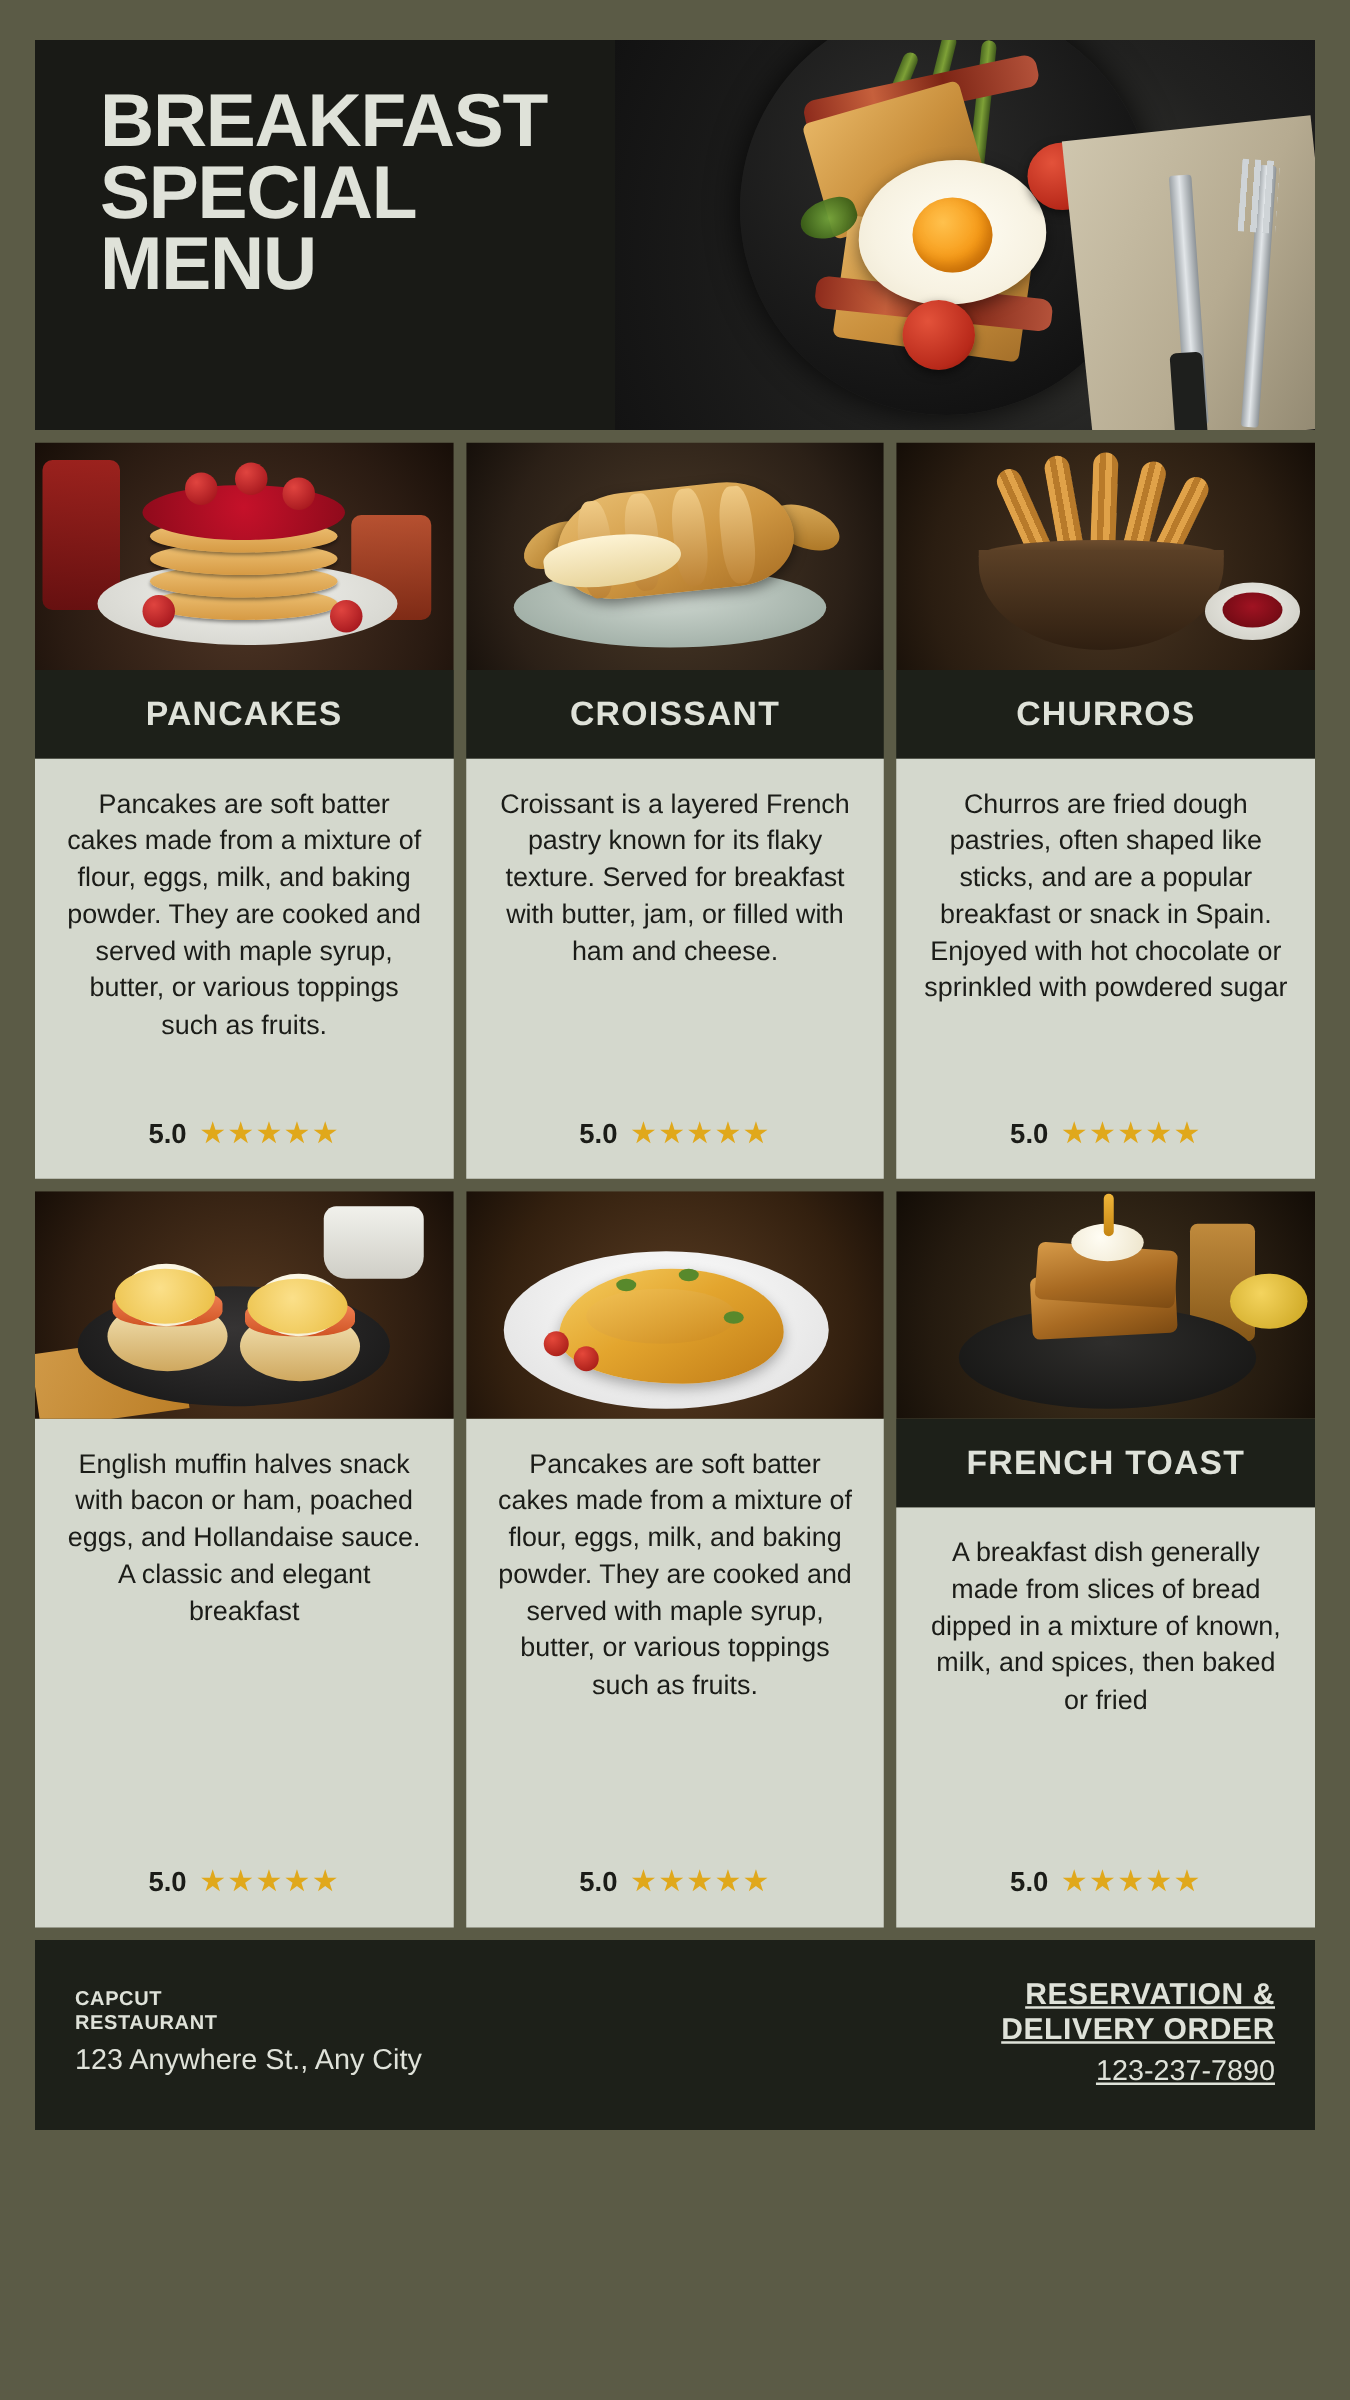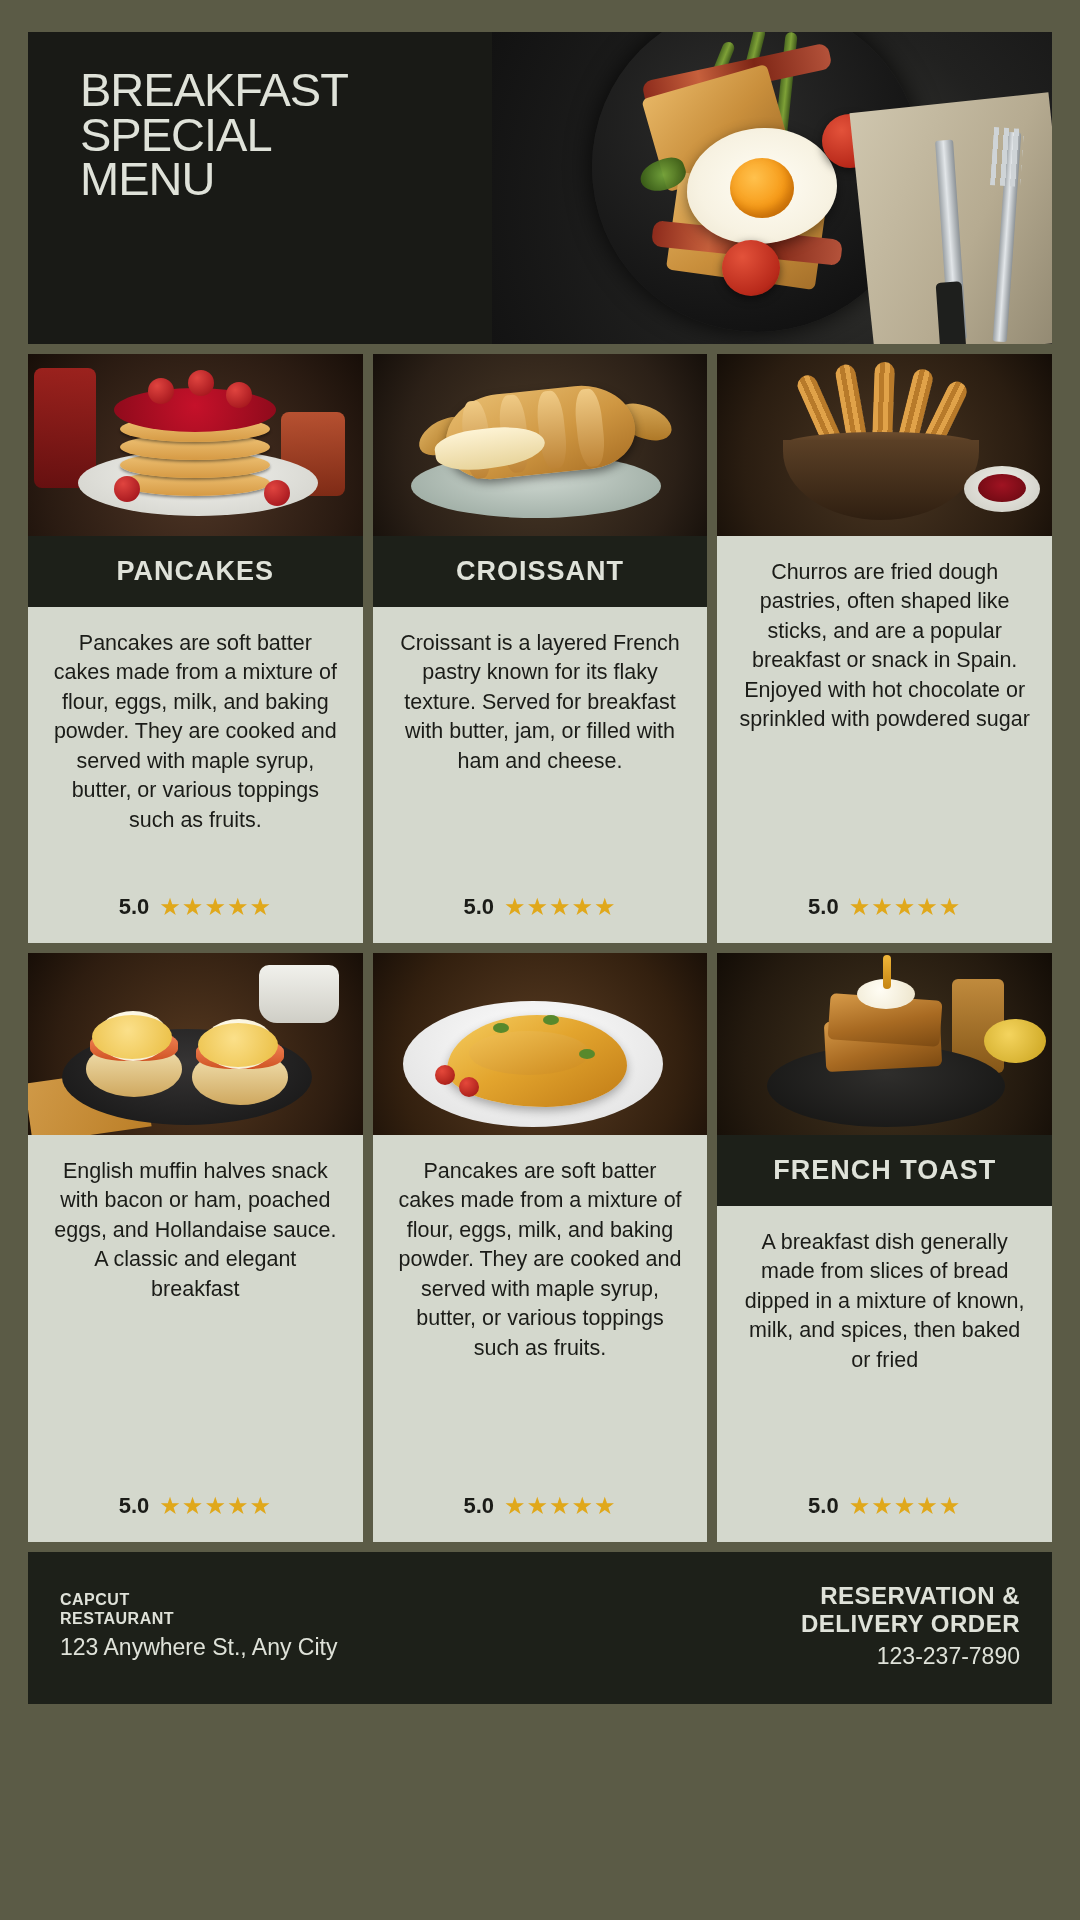--- a/index.html
+++ b/index.html
@@ -27,23 +27,23 @@
     position: relative;
     height: 312px;
     background: #191a16;
     overflow: hidden;
   }
   .hero-title {
     position: absolute;
     left: 52px;
     top: 36px;
     color: #dfe2d9;
-    font-size: 47px;
+    font-size: 60px;
     line-height: 0.95;
-    font-weight: normal;
+    font-weight: bold;
     letter-spacing: -1px;
     text-transform: uppercase;
     z-index: 5;
     white-space: pre-line;
   }
   .hero-photo {
     position: absolute;
     right: 0;
     top: 0;
     width: 560px;
@@ -326,20 +326,21 @@
     line-height: 1.15;
     text-transform: uppercase;
     white-space: pre-line;
   }
   .footer-left .addr {
     font-size: 23px;
     margin-top: 6px;
   }
   .footer-right {
     text-align: right;
+    text-decoration: underline;
   }
   .footer-right .label {
     font-size: 24px;
     font-weight: bold;
     letter-spacing: .5px;
     line-height: 1.15;
     text-transform: uppercase;
     white-space: pre-line;
   }
   .footer-right .phone {
@@ -443,20 +444,21 @@
           <div class="churro" style="left:126px;top:10px;height:104px;transform:rotate(-10deg);"></div>
           <div class="churro" style="left:156px;top:8px;height:108px;transform:rotate(2deg);"></div>
           <div class="churro" style="left:186px;top:14px;height:100px;transform:rotate(14deg);"></div>
           <div class="churro" style="left:214px;top:24px;height:92px;transform:rotate(26deg);"></div>
           <div class="bowl-rim"></div>
           <div class="bowl"></div>
           <div class="dip"></div>
           <div class="dip-in"></div>
         </div>
       </div>
+      <div class="card-title">CHURROS</div>
       <div class="card-body">
         <div class="card-desc">Churros are fried dough pastries, often shaped like sticks, and are a popular breakfast or snack in Spain. Enjoyed with hot chocolate or sprinkled with powdered sugar</div>
         <div class="rating">
           <span class="rating-num">5.0</span>
           <span class="stars">★★★★★</span>
         </div>
       </div>
     </div>
 
   </div>

